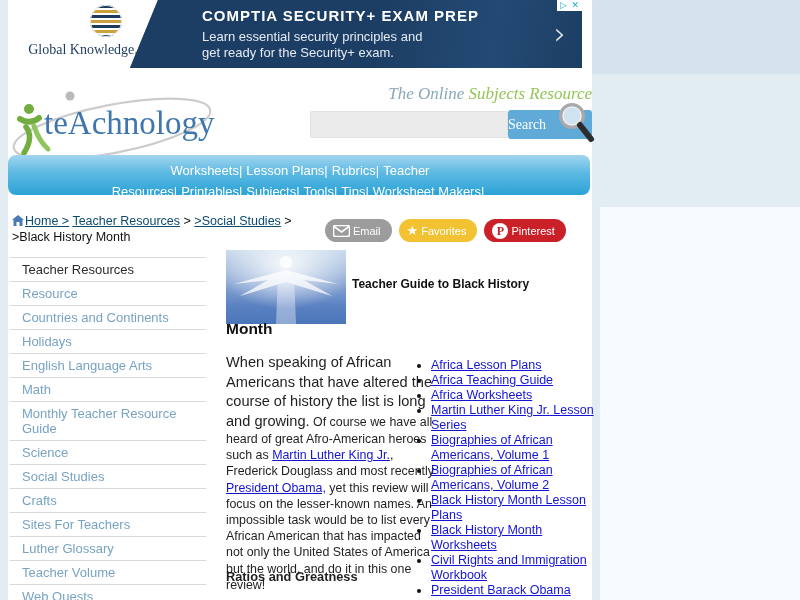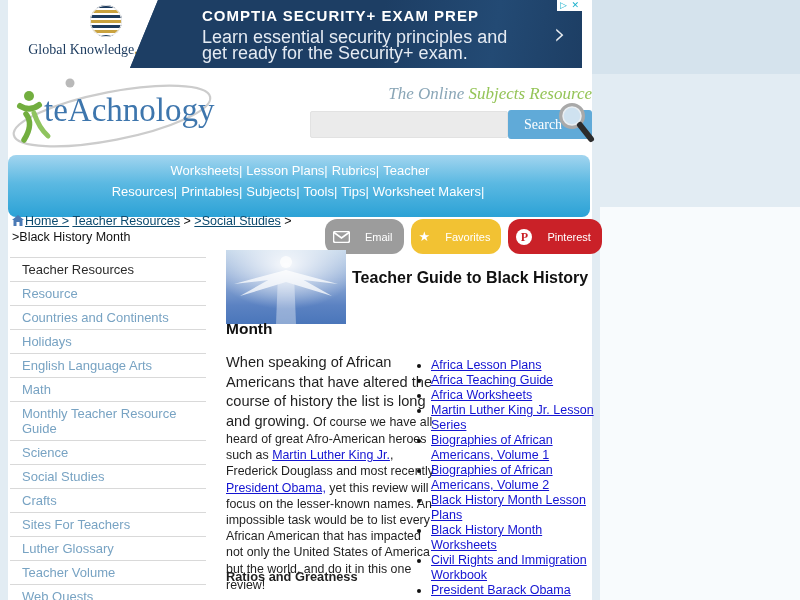--- a/index.html
+++ b/index.html
@@ -17,56 +17,56 @@
     background:repeating-linear-gradient(180deg,#1b3a5e 0 3px,#ffffff 3px 5px,#c9a23f 5px 8px,#ffffff 8px 10px);
     box-shadow:0 0 0 1px #e8e8e8 inset; }
   .gk-text { position:absolute; left:0; top:42px; width:150px; text-align:center;
     font-family:"Liberation Serif", serif; font-size:14px; color:#1b3a5e; }
   .gk-dot { color:#c9a23f; font-weight:bold; }
   .ad-navy { position:absolute; left:122px; top:0; width:452px; height:68px; background:#1d3e64;
     clip-path:polygon(28px 0, 100% 0, 100% 100%, 0 100%);
     background-image:linear-gradient(100deg,#1d3e64 55%,#234a74 80%,#1d3e64 100%); }
   .ad-headline { position:absolute; left:72px; top:7px; color:#ffffff; font-weight:bold;
     font-size:15px; letter-spacing:1px; }
-  .ad-sub { position:absolute; left:72px; top:29px; color:#e5ebf3; font-size:18px; line-height:16px; }
+  .ad-sub { position:absolute; left:72px; top:29px; color:#e5ebf3; font-size:13px; line-height:16px; }
   .ad-chevron { position:absolute; left:424px; top:16px; color:#ffffff; font-size:30px; font-weight:200;
     font-family:"DejaVu Sans", sans-serif; opacity:.9; }
   .adchoices { position:absolute; right:0; top:0; background:#ffffff; padding:0 2px 1px 3px; font-size:9px;
     color:#1ab0cc; letter-spacing:1px; }
   .adchoices span { cursor:pointer; }
 
   
   .header { position:absolute; left:0; top:68px; width:584px; height:87px; background:#fff; }
-  .logo-wrap { position:absolute; left:0px; top:6px; width:220px; height:78px; }
+  .logo-wrap { position:absolute; left:0px; top:19px; width:220px; height:78px; }
   .logo-text { position:absolute; left:36px; top:18px; font-family:"Liberation Serif", serif;
     font-size:33px; color:#3e76ad; letter-spacing:0px; }
   .tagline { position:absolute; right:0px; top:16px; font-family:"Liberation Serif", serif;
     font-style:italic; font-size:17px; }
   .tag-pre { color:#8aa6b7; } .tag-acc { color:#94c457; }
   .search-input { position:absolute; left:302px; top:43px; width:198px; height:27px;
     background:#ebebeb; border:1px solid #e2e2e2; border-radius:2px; font-size:13px; padding:0 8px; }
   .search-btn { position:absolute; left:500px; top:42px; width:84px; height:29px; background:#60aad8;
     border:none; border-radius:3px; color:#ffffff; font-family:"Liberation Serif", serif;
-    font-size:14px; text-align:left; padding-left:16px; cursor:pointer; }
+    font-size:14px; text-align:left; cursor:pointer; }
   .magnifier { position:absolute; left:546px; top:33px; }
 
   
-  .nav { position:absolute; left:0; top:155px; width:582px; height:62px; border-radius:8px;
+  .nav { position:absolute; left:0; top:155px; width:582px; height:40px; border-radius:8px;
     background:linear-gradient(180deg,#a2d5ef 0%,#5cb9e2 45%,#2ba2d6 100%); text-align:center;
     padding-top:5px; }
   .nav-row { line-height:20px; }
   .nav-row span { color:#ffffff; font-size:13px; margin:0 2px; cursor:pointer; }
 
   
   .breadcrumb { position:absolute; left:4px; top:214px; width:312px; font-size:12.5px; color:#111;
     line-height:15px; }
   .breadcrumb a { color:#0c4a6e; text-decoration:underline; cursor:pointer; }
   .crumb-home-icon { display:inline-block; vertical-align:-1px; margin-right:1px; }
   .social { position:absolute; left:317px; top:219px; display:flex; gap:7px; }
-  .pill { height:35px; border-radius:12px; display:flex; align-items:center; gap:15px;
+  .pill { height:23px; border-radius:12px; display:flex; align-items:center; gap:3px;
     color:#ffffff; font-size:11px; padding:0 11px 0 8px; cursor:pointer;justify-content:center; }
   .pill-email { background:#9c9c9c; }
   .pill-fav { background:#f2c233; }
   .pill-pin { background:#ca2128; }
   .star-glyph { font-size:13px; color:#fff; }
   .pin-circle { width:16px; height:16px; border-radius:50%; background:#ffffff; color:#ca2128;
     font-family:"Liberation Serif", serif; font-weight:bold; font-size:12px; text-align:center;
     line-height:16px; }
 
   
@@ -74,21 +74,21 @@
   .sidebar ul { list-style:none; border-top:1px solid #d9d9d9; }
   .sidebar li { padding:4px 6px 4px 12px; border-bottom:1px solid #d9d9d9; font-size:13px;
     line-height:15px; color:#78a3c3; cursor:pointer; }
   .sidebar li.current { color:#2b2b2b; }
 
   
   .main { position:absolute; left:210px; top:245px; width:382px; height:355px; }
   .hero-img { position:absolute; left:8px; top:5px; width:120px; height:74px;
     background:linear-gradient(180deg,#c3d6ea 0%,#8fabd6 40%,#5b82c2 75%,#46... #4a76ba 100%);
     background:linear-gradient(180deg,#c3d6ea 0%,#8fabd6 40%,#5b82c2 75%,#4a76ba 100%); }
-  .title-l1 { position:absolute; left:134px; top:24px; width:250px; font-size:16px; font-weight:bold;
+  .title-l1 { position:absolute; left:134px; top:32px; width:250px; font-size:12px; font-weight:bold;
     color:#111; white-space:nowrap; }
   .title-l2 { position:absolute; left:8px; top:75px; font-size:15.5px; font-weight:bold; color:#111; }
   .body-copy { position:absolute; left:8px; top:108px; width:214px; font-size:12.4px;
     line-height:16.2px; color:#1f1f1f; }
   .body-copy .lead { font-size:14.6px; line-height:19.5px; }
   .body-copy a { color:#1414d2; text-decoration:underline; cursor:pointer; }
   .subheading { position:absolute; left:8px; top:324px; font-size:12.8px; font-weight:bold; color:#1f1f1f; }
   .links { position:absolute; left:196px; top:113px; width:186px; }
   .links ul { list-style:disc outside; padding-left:17px; }
   .links li { font-size:12.5px; line-height:15px; color:#111; margin-bottom:0px; }

